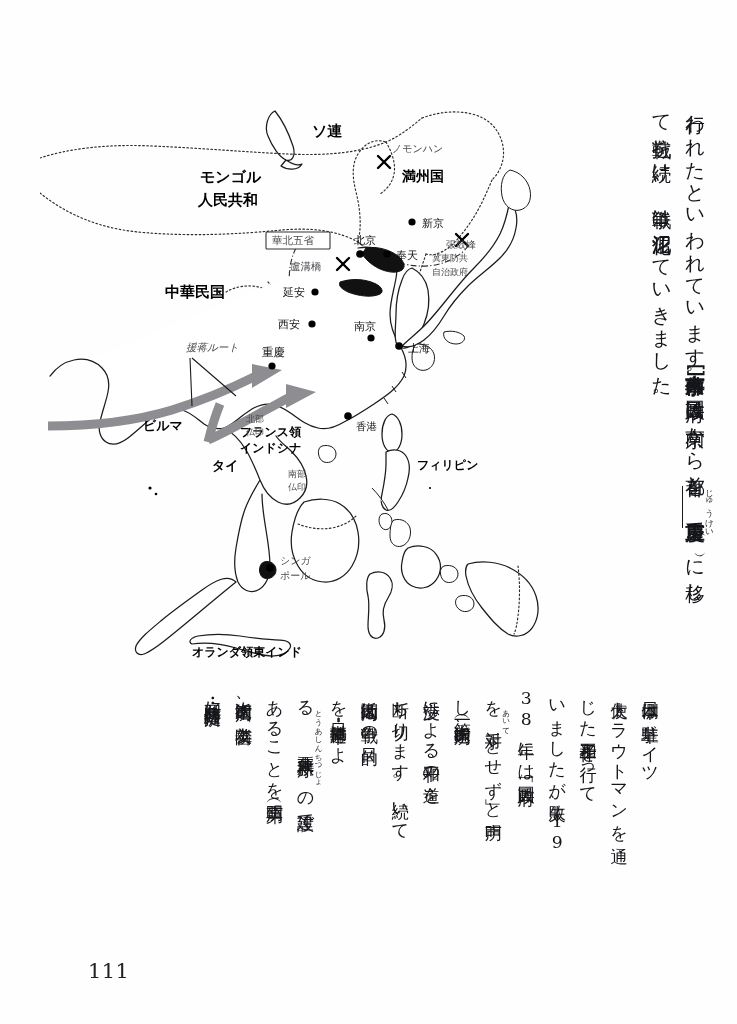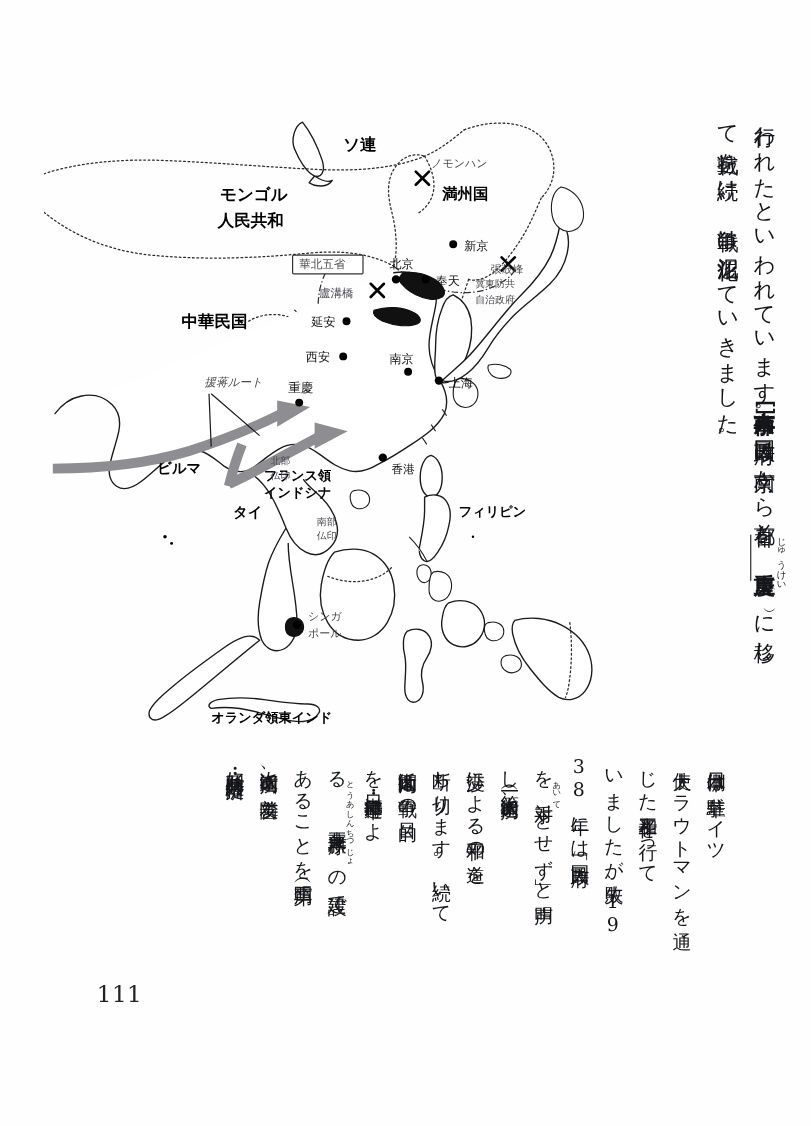--- a/index.html
+++ b/index.html
@@ -73,21 +73,21 @@
     height: 236px;
     width: 520px;
     font-size: 17.2px;
     line-height: 1.80;
   }
 
   
   #page-number {
     position: absolute;
     left: 88px;
-    top: 892px;
+    top: 959px;
     font-size: 21px;
     font-family: "DejaVu Serif", "Liberation Serif", serif;
     color: #222;
     letter-spacing: 0.02em;
   }
 
   
   #map-figure {
     position: absolute;
     left: 40px;

